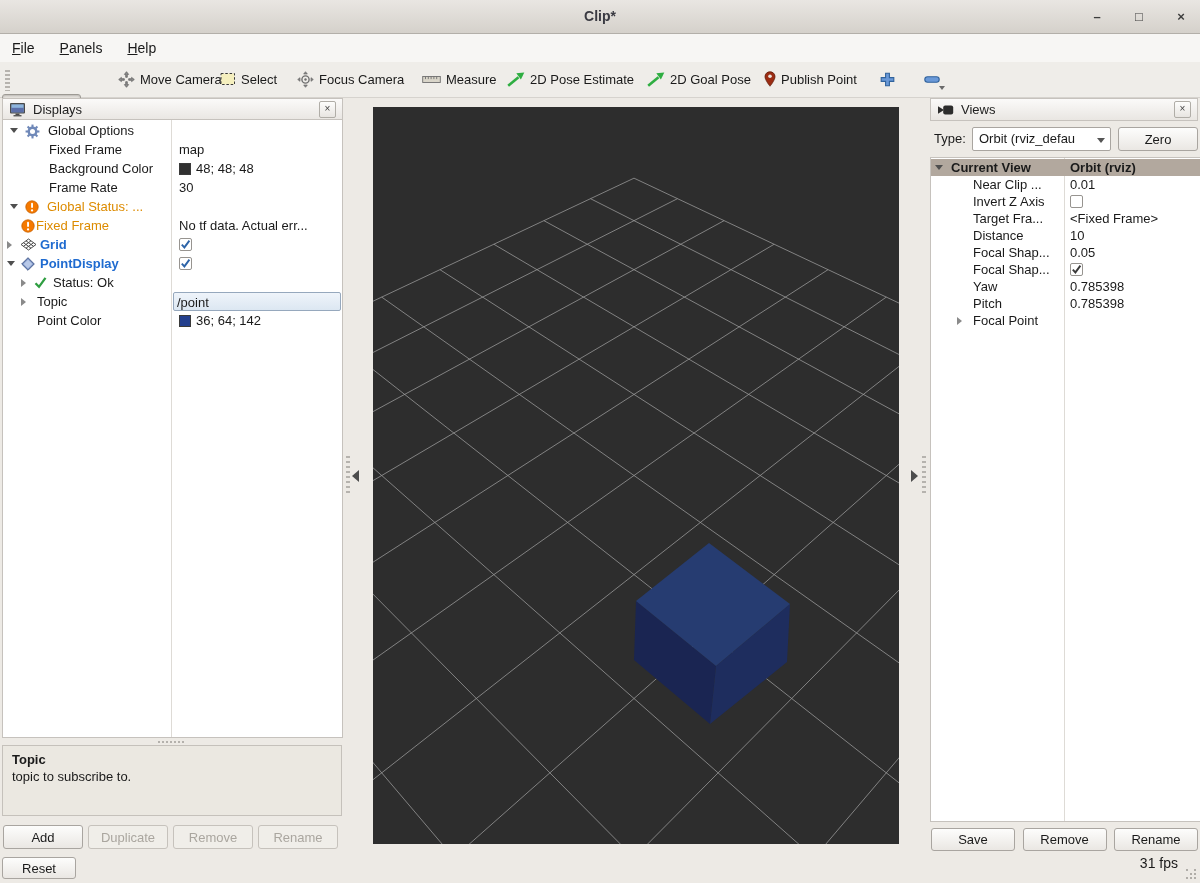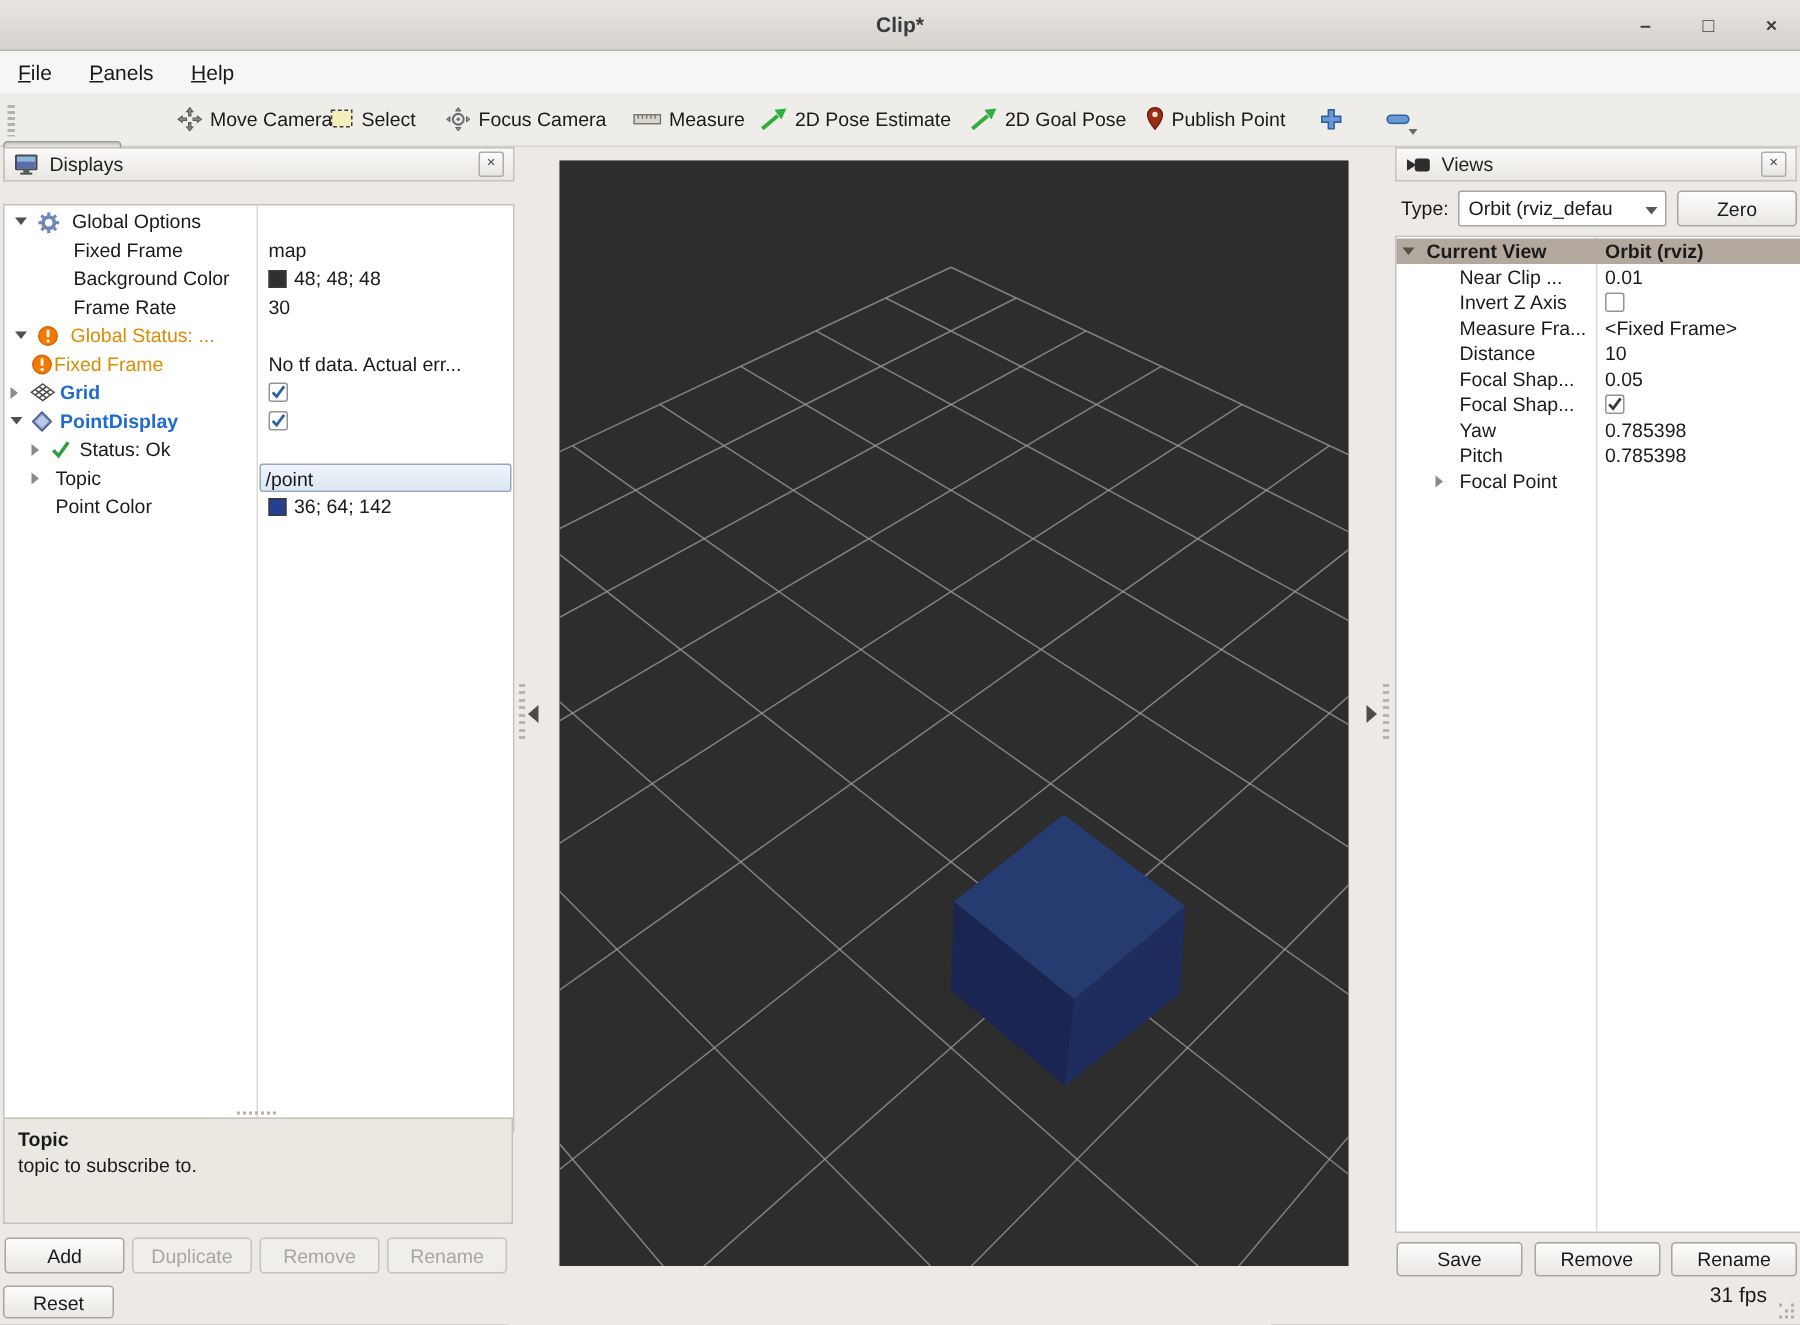--- a/index.html
+++ b/index.html
@@ -204,21 +204,21 @@
           <rect x="1" y="1" width="15" height="10.5" rx="1" fill="#4a4a4a"></rect>
           <rect x="2.3" y="2.3" width="12.4" height="8" fill="#8db4dd"></rect>
           <rect x="2.3" y="5.8" width="12.4" height="4.5" fill="#5b6ea8"></rect>
           <rect x="6.5" y="11.5" width="4" height="1.6" fill="#4a4a4a"></rect>
           <rect x="4.5" y="13.1" width="8" height="1.3" fill="#4a4a4a"></rect>
         </svg>
       </span>
     <span class="ptitle">Displays</span>
     <span class="pclose">×</span>
   </div>
-  <div class="treebox" id="displays-tree" style="left:2px;top:136px;width:341px;height:619px;">
+  <div class="treebox" id="displays-tree" style="left:2px;top:119px;width:341px;height:619px;">
     <span class="coldiv" style="left:168px;"></span>
   <div class="trow" style="top: 1px; height: 19px; line-height: 19px;">
         <span class="exp-down" style="left: 7px; top: 6.5px;"></span>
         <span class="ricon" style="left: 22px; top: 2.5px;">
           <svg width="15" height="15" viewBox="0 0 16 16">
             <g fill="#6f88b8">
               <rect x="6.9" y="0.6" width="2.2" height="3.4"></rect>
               <rect x="6.9" y="12" width="2.2" height="3.4"></rect>
               <rect x="0.6" y="6.9" width="3.4" height="2.2"></rect>
               <rect x="12" y="6.9" width="3.4" height="2.2"></rect>
@@ -394,21 +394,21 @@
       </div>
       <div class="trow" style="top: 18px; height: 17px; line-height: 17px;">
         <span class="rlabel" style="left: 42px;">Near Clip ...</span>
         <span class="rval" style="left: 135px; right: 1px;">0.01</span>
       </div>
       <div class="trow" style="top: 35px; height: 17px; line-height: 17px;">
         <span class="rlabel" style="left: 42px;">Invert Z Axis</span>
         <span class="cb" style="left: 139px; top: 2px;"></span>
       </div>
       <div class="trow" style="top: 52px; height: 17px; line-height: 17px;">
-        <span class="rlabel" style="left: 42px;">Measure Fra...</span>
+        <span class="rlabel" style="left: 42px;">Target Fra...</span>
         <span class="rval" style="left: 135px; right: 1px;">&lt;Fixed Frame&gt;</span>
       </div>
       <div class="trow" style="top: 69px; height: 17px; line-height: 17px;">
         <span class="rlabel" style="left: 42px;">Distance</span>
         <span class="rval" style="left: 135px; right: 1px;">10</span>
       </div>
       <div class="trow" style="top: 86px; height: 17px; line-height: 17px;">
         <span class="rlabel" style="left: 42px;">Focal Shap...</span>
         <span class="rval" style="left: 135px; right: 1px;">0.05</span>
       </div>

